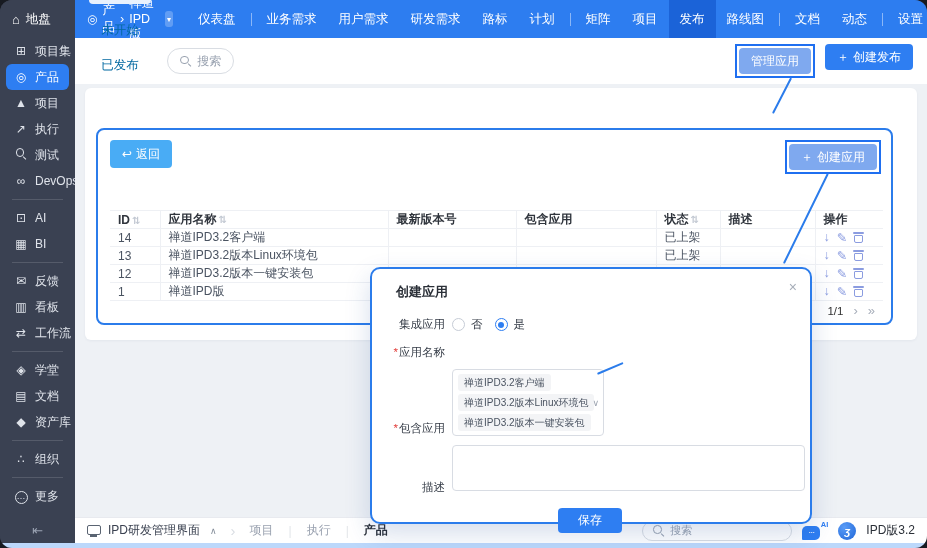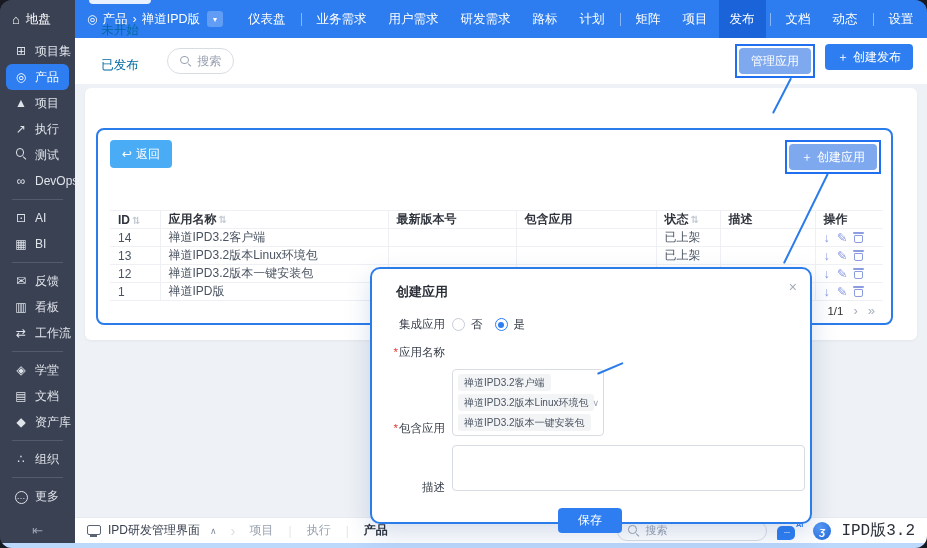--- a/index.html
+++ b/index.html
@@ -58,21 +58,21 @@
           box-shadow:0 1px 3px rgba(20,40,80,.05); }
 
   
   .panel { position:absolute; left:21px; top:44px; width:797px; height:197px; background:#fff;
            border:2px solid #2b7ceb; border-radius:8px; z-index:5; padding:10px 12px; }
   .panel-create { position:absolute; right:10px; top:10px; }
   .table-wrap { margin-top:42px; }
   table { width:100%; border-collapse:collapse; table-layout:fixed; }
   th, td { border-bottom:1px solid #eef0f4; border-right:1px solid #eef0f4; height:18px; padding:0 8px;
            font-size:12px; text-align:left; white-space:nowrap; overflow:hidden; }
-  th:last-child, td:last-child { border-right:none; }
+  th:last-child, td:last-child { border-right:none;font-family:Liberation Serif, serif; }
   thead th { color:#30353d; font-weight:bold; border-top:1px solid #eef0f4; }
   tbody td { color:#4a5361; }
   .sort { color:#c2c8d2; font-size:10px; margin-left:2px; }
   .col-id{width:50px;} .col-name{width:228px;} .col-ver{width:128px;} .col-inc{width:140px;}
   .col-st{width:64px;} .col-desc{width:95px;} .col-op{width:68px;}
   .ops { display:flex; align-items:center; gap:7px; color:#8b9ce0; font-size:12.5px; }
   .trash { position:relative; display:inline-block; width:9px; height:11px; }
   .trash::before { content:""; position:absolute; left:0; right:0; top:2.5px; bottom:0;
                    border:1.2px solid currentColor; border-radius:1px 1px 2px 2px; }
   .trash::after { content:""; position:absolute; left:-1px; right:-1px; top:0; height:1.5px;
@@ -129,21 +129,21 @@
   .crumb.current { color:#2b3038; font-weight:bold; }
   .crumb-bar { color:#e3e6ea; margin:0 7px; }
   .status-right { margin-left:auto; display:flex; align-items:center; gap:10px; }
   .search-pill.small { height:20px; border-radius:10px; width:150px; font-size:11px; padding:0 10px; }
   .ai-wrap { position:relative; width:26px; height:18px; }
   .ai-bubble { position:absolute; left:0; bottom:0; width:18px; height:14px; background:#2e7ef2;
                border-radius:5px 5px 5px 1px; color:#fff; font-size:9px; line-height:12px; text-align:center; letter-spacing:-1px; }
   .ai-sup { position:absolute; right:0; top:-2px; color:#2e7ef2; font-size:7.5px; font-weight:bold; }
   .zt-logo { width:18px; height:18px; border-radius:50%; background:radial-gradient(circle at 35% 30%, #5a9cf7, #1f66d8);
              color:#fff; display:flex; align-items:center; justify-content:center; font-size:11px; font-weight:bold; font-style:italic; }
-  .brand-label { color:#2b3038; font-size:16px;font-family:Liberation Mono, monospace; }
+  .brand-label { color:#2b3038; font-size:12px; }
 
   
   .mag { position:relative; display:inline-block; width:11px; height:11px; flex-shrink:0; }
   .mag::before { content:""; position:absolute; left:0; top:0; width:6.5px; height:6.5px; border:1.4px solid currentColor; border-radius:50%; }
   .mag::after { content:""; position:absolute; left:7.5px; top:7.5px; width:4px; height:1.4px; background:currentColor;
                 transform:rotate(45deg); transform-origin:left center; }
 
   .strip { height:5px; background:#bcd8fb; flex-shrink:0; }
 </style>
 </head>
@@ -246,20 +246,21 @@
           <span class="nav-sep"></span>
           <span class="nav-item">业务需求</span>
           <span class="nav-item">用户需求</span>
           <span class="nav-item">研发需求</span>
           <span class="nav-item">路标</span>
           <span class="nav-item">计划</span>
           <span class="nav-sep"></span>
           <span class="nav-item">矩阵</span>
           <span class="nav-item">项目</span>
           <span class="nav-item active">发布</span>
+          <span class="nav-item">路线图</span>
           <span class="nav-sep"></span>
           <span class="nav-item">文档</span>
           <span class="nav-item">动态</span>
           <span class="nav-sep"></span>
           <span class="nav-item">设置</span>
         </div>
 
       </div>
 
       <div class="toolbar">

